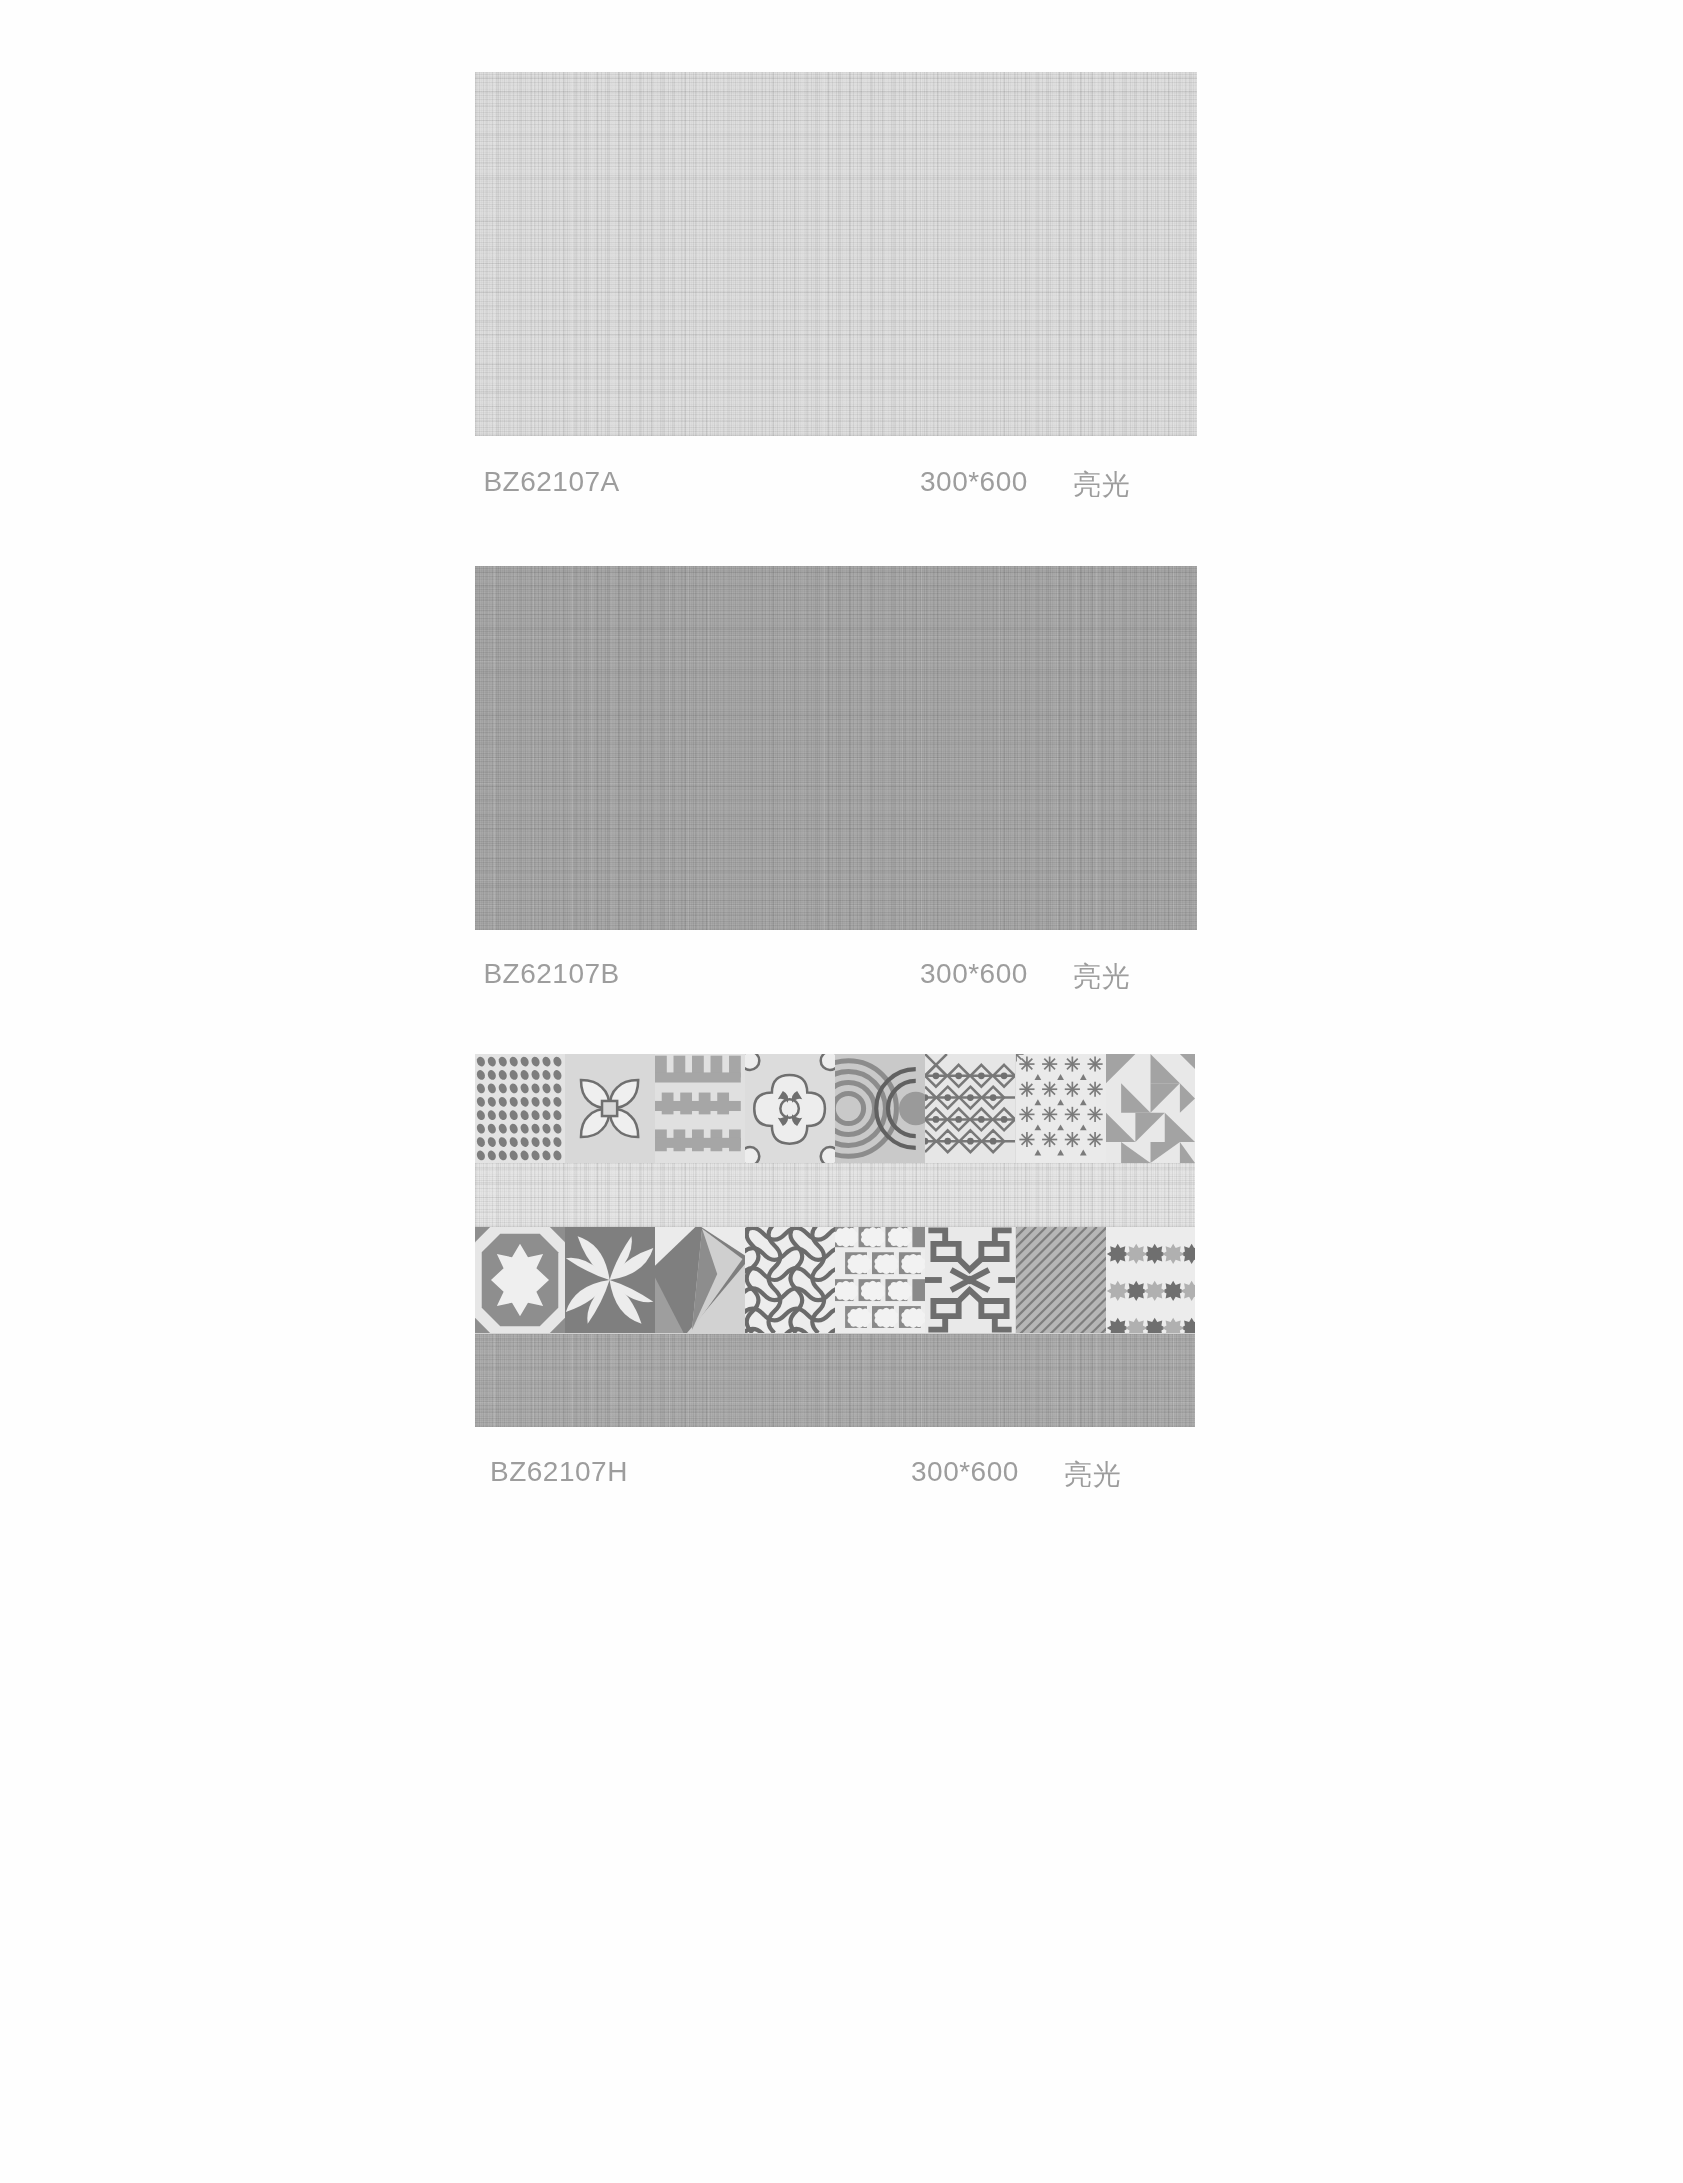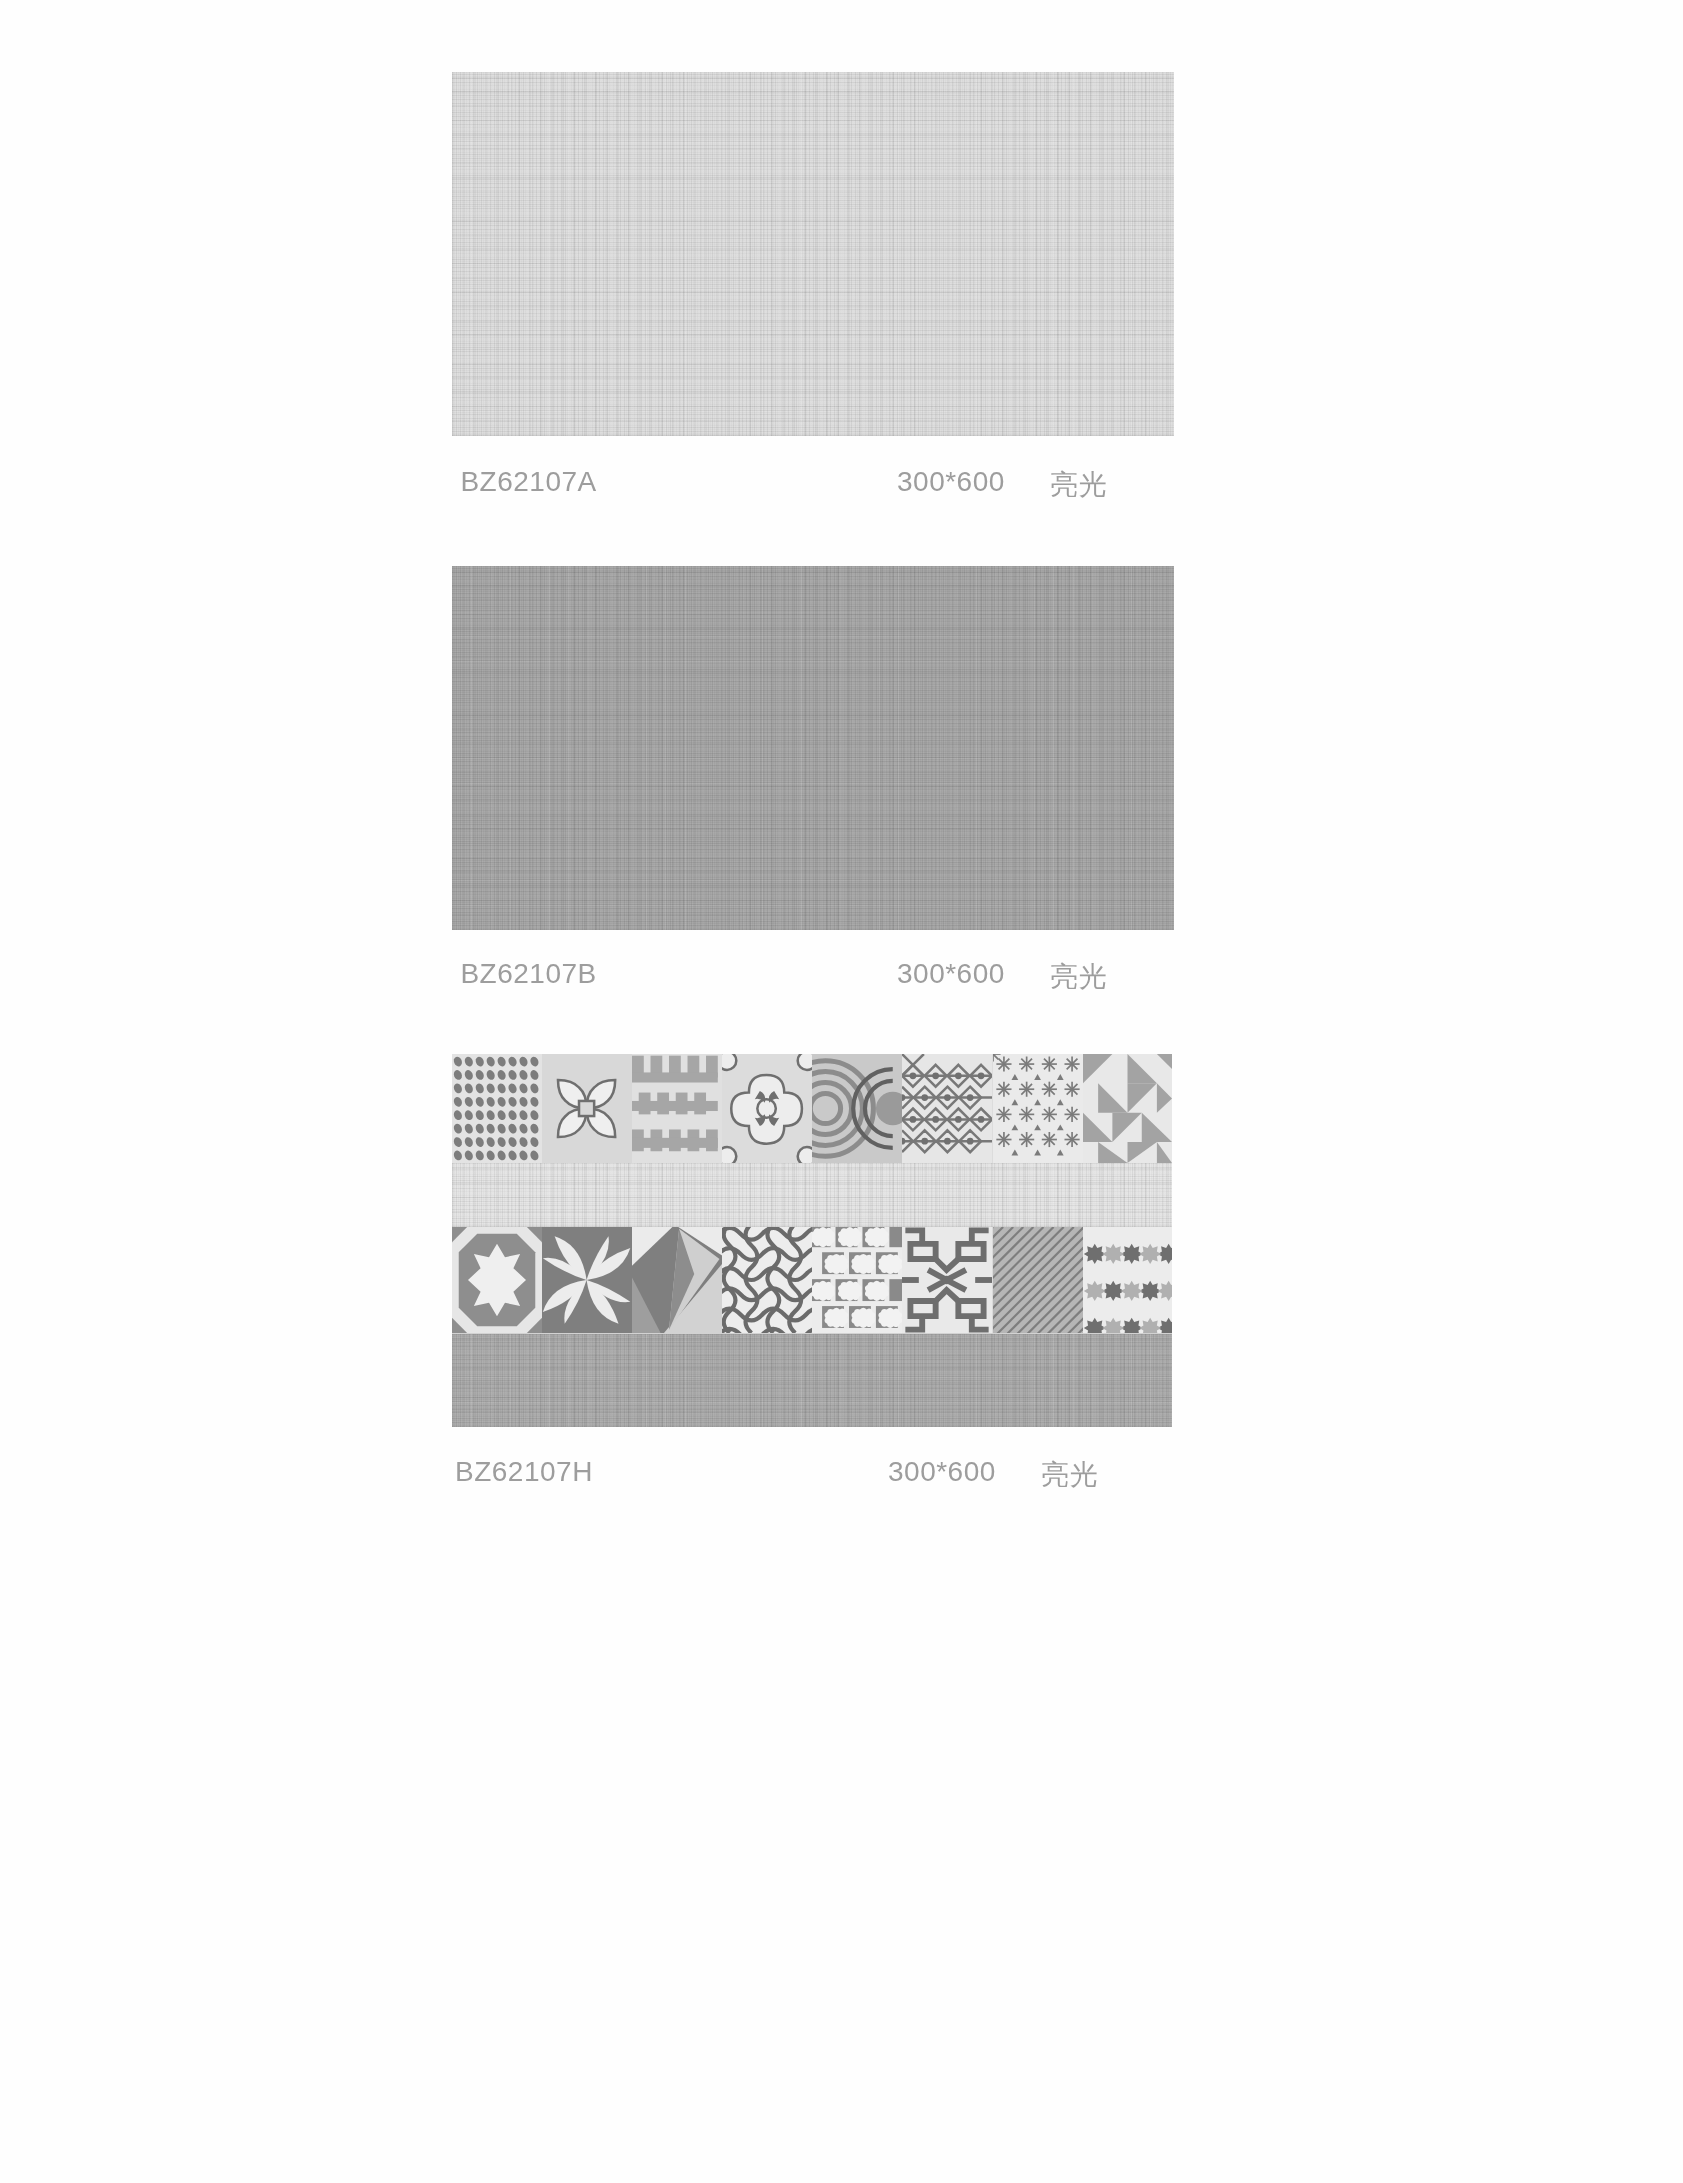--- a/index.html
+++ b/index.html
@@ -16,21 +16,21 @@
     overflow: hidden;
   }
 
   .page {
     position: absolute;
     inset: 0;
     background: #fefefe;
   }
 
   
-  .entry { position: absolute; }
+  .entry { position: absolute; margin-left: 23px; }
 
   .tile-img {
     position: relative;
     overflow: hidden;
     background-repeat: repeat;
   }
 
   
   .linen {
     background-image:
@@ -600,20 +600,20 @@
                 <path d="M80,118 m0,-10 l3,5 l6,-2 l-1,6 l5,3 l-5,3 l1,6 l-6,-2 l-3,5 l-3,-5 l-6,2 l1,-6 l-5,-3 l5,-3 l-1,-6 l6,2Z"></path>
               </g>
             </g>
           </svg>
         </div>
       </div>
 
       <div class="plain-band linen" style="top:280px; height:93px; background-color:#a8a8a8;"></div>
     </div>
 
-    <div class="txt-code" style="left:3px; top:402px;">BZ62107H</div>
+    <div class="txt-code" style="left:15px; top:402px;">BZ62107H</div>
     <div class="txt-size" style="left:436px; top:402px;">300*600</div>
     <div class="txt-finish" style="left:589px; top:402px;">亮光</div>
   </div>
 
 
 </div>
 
 
 </body></html>

